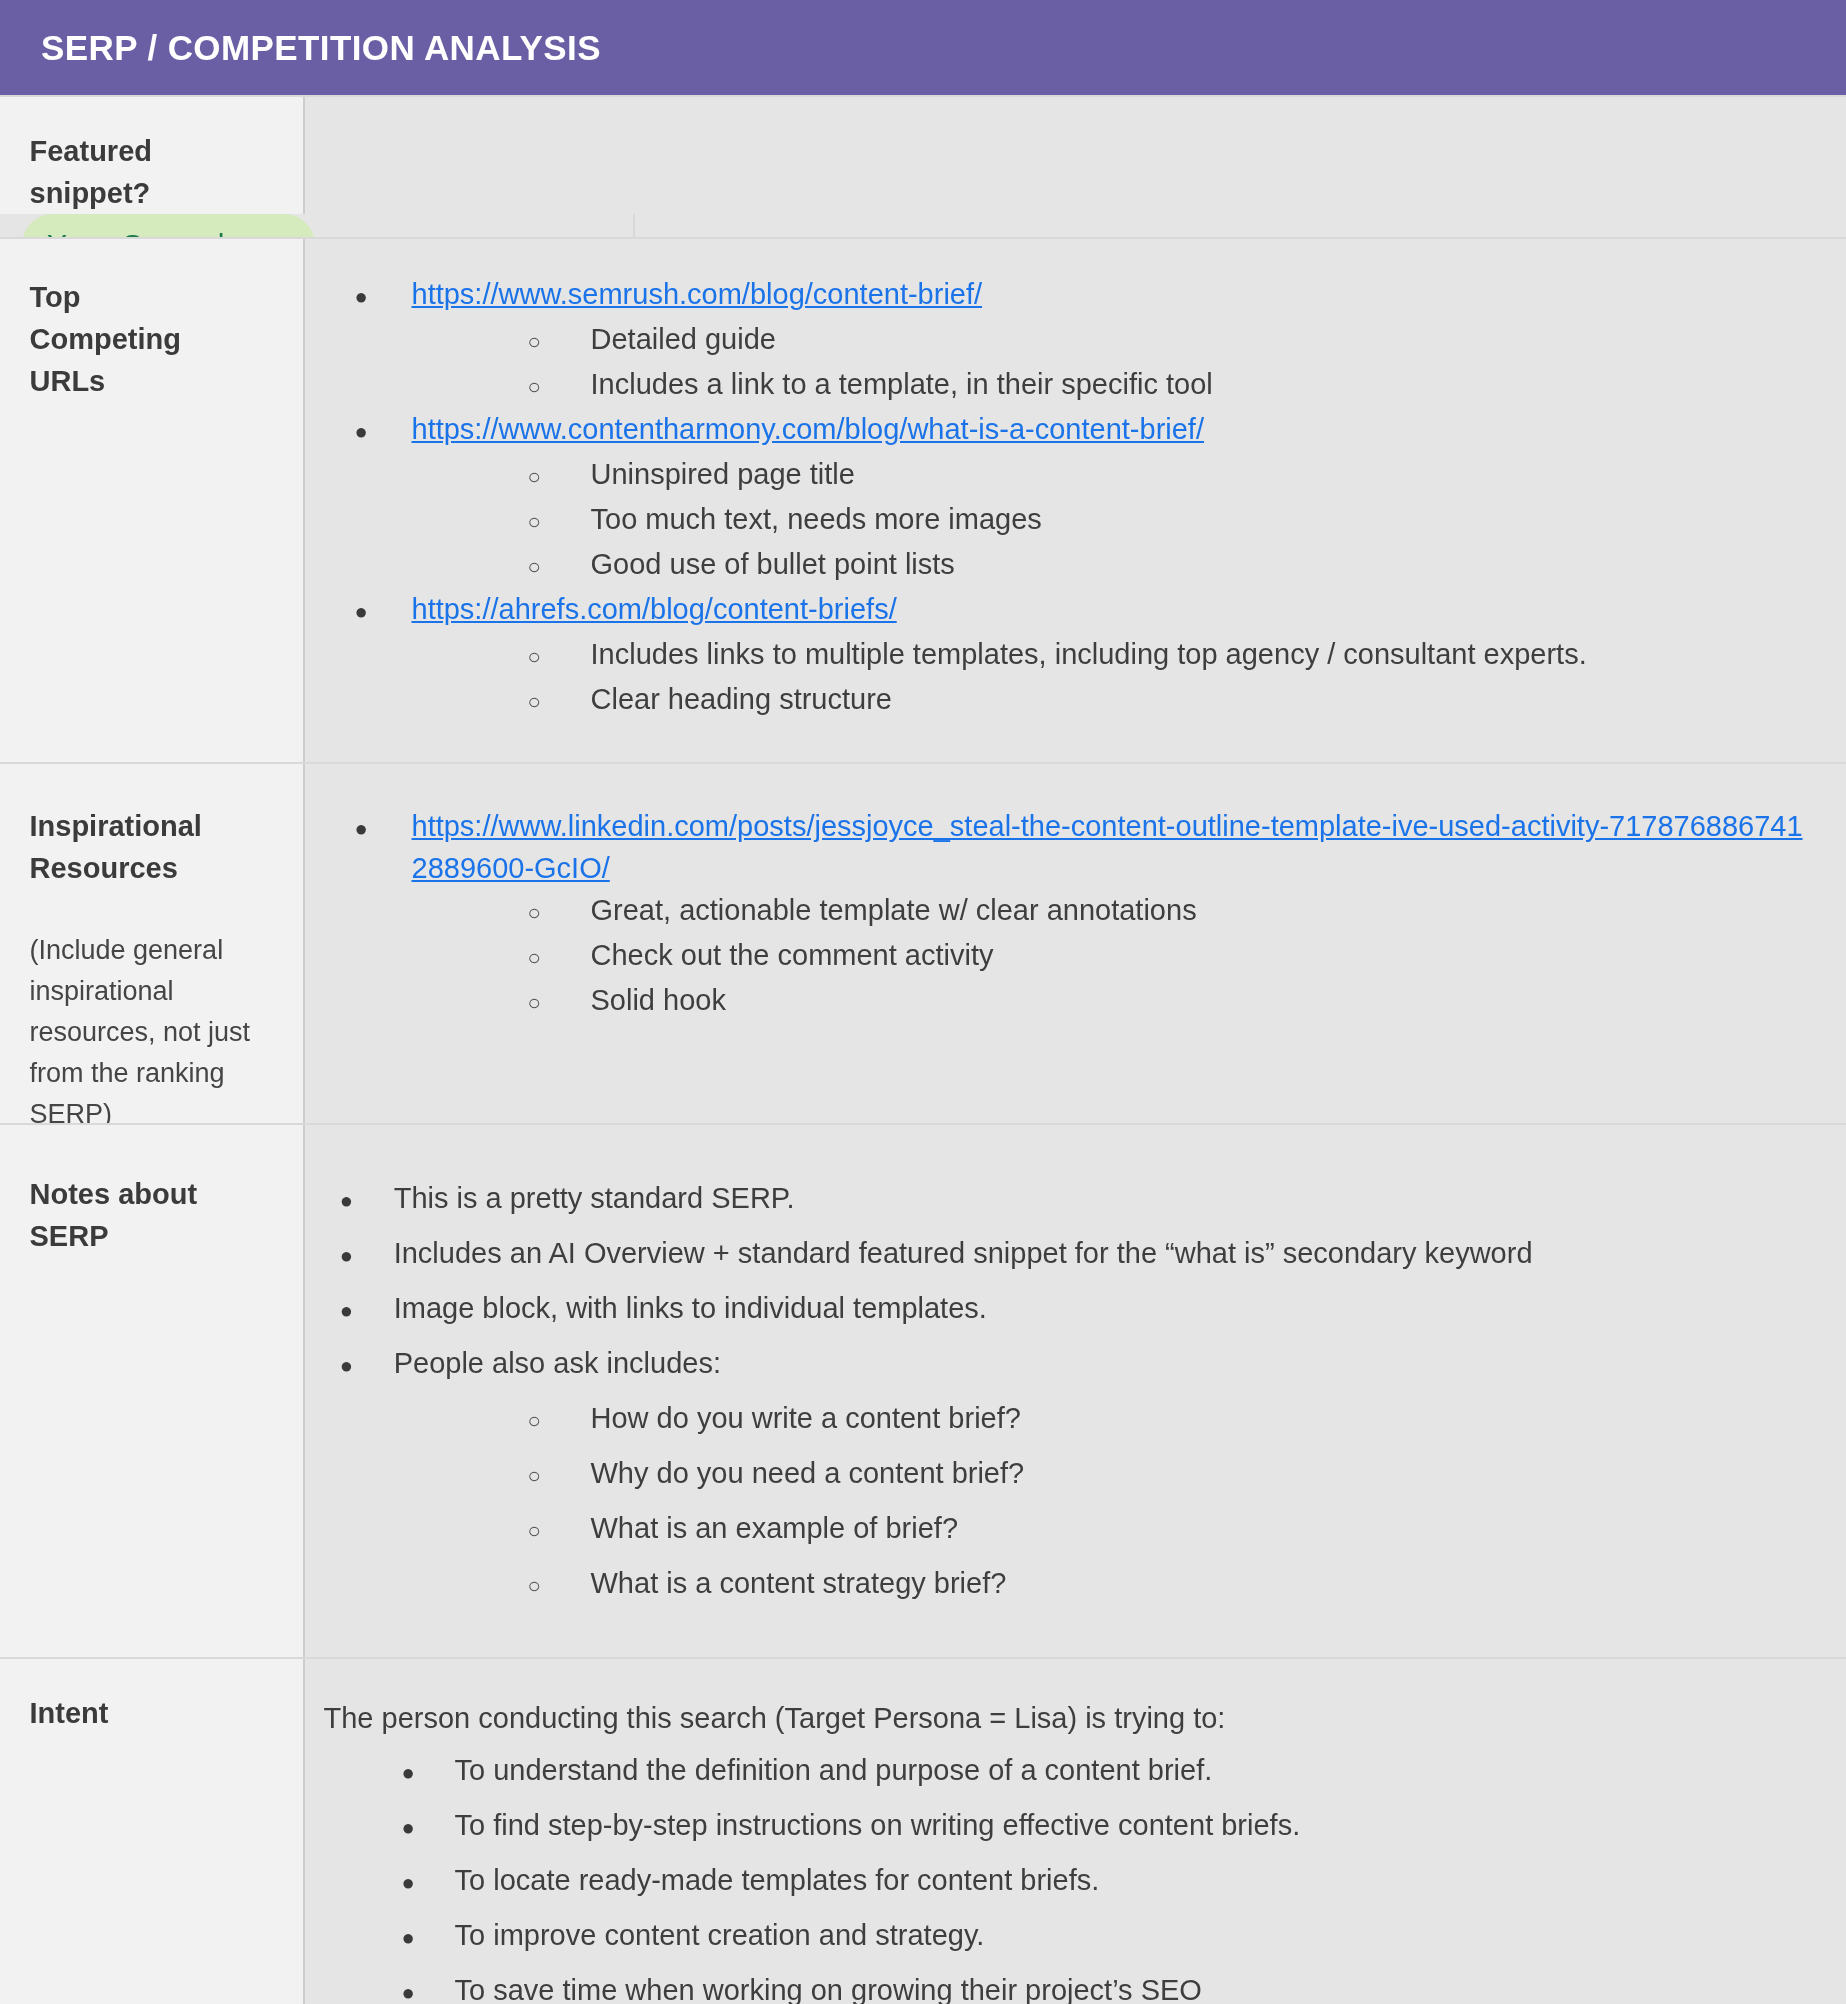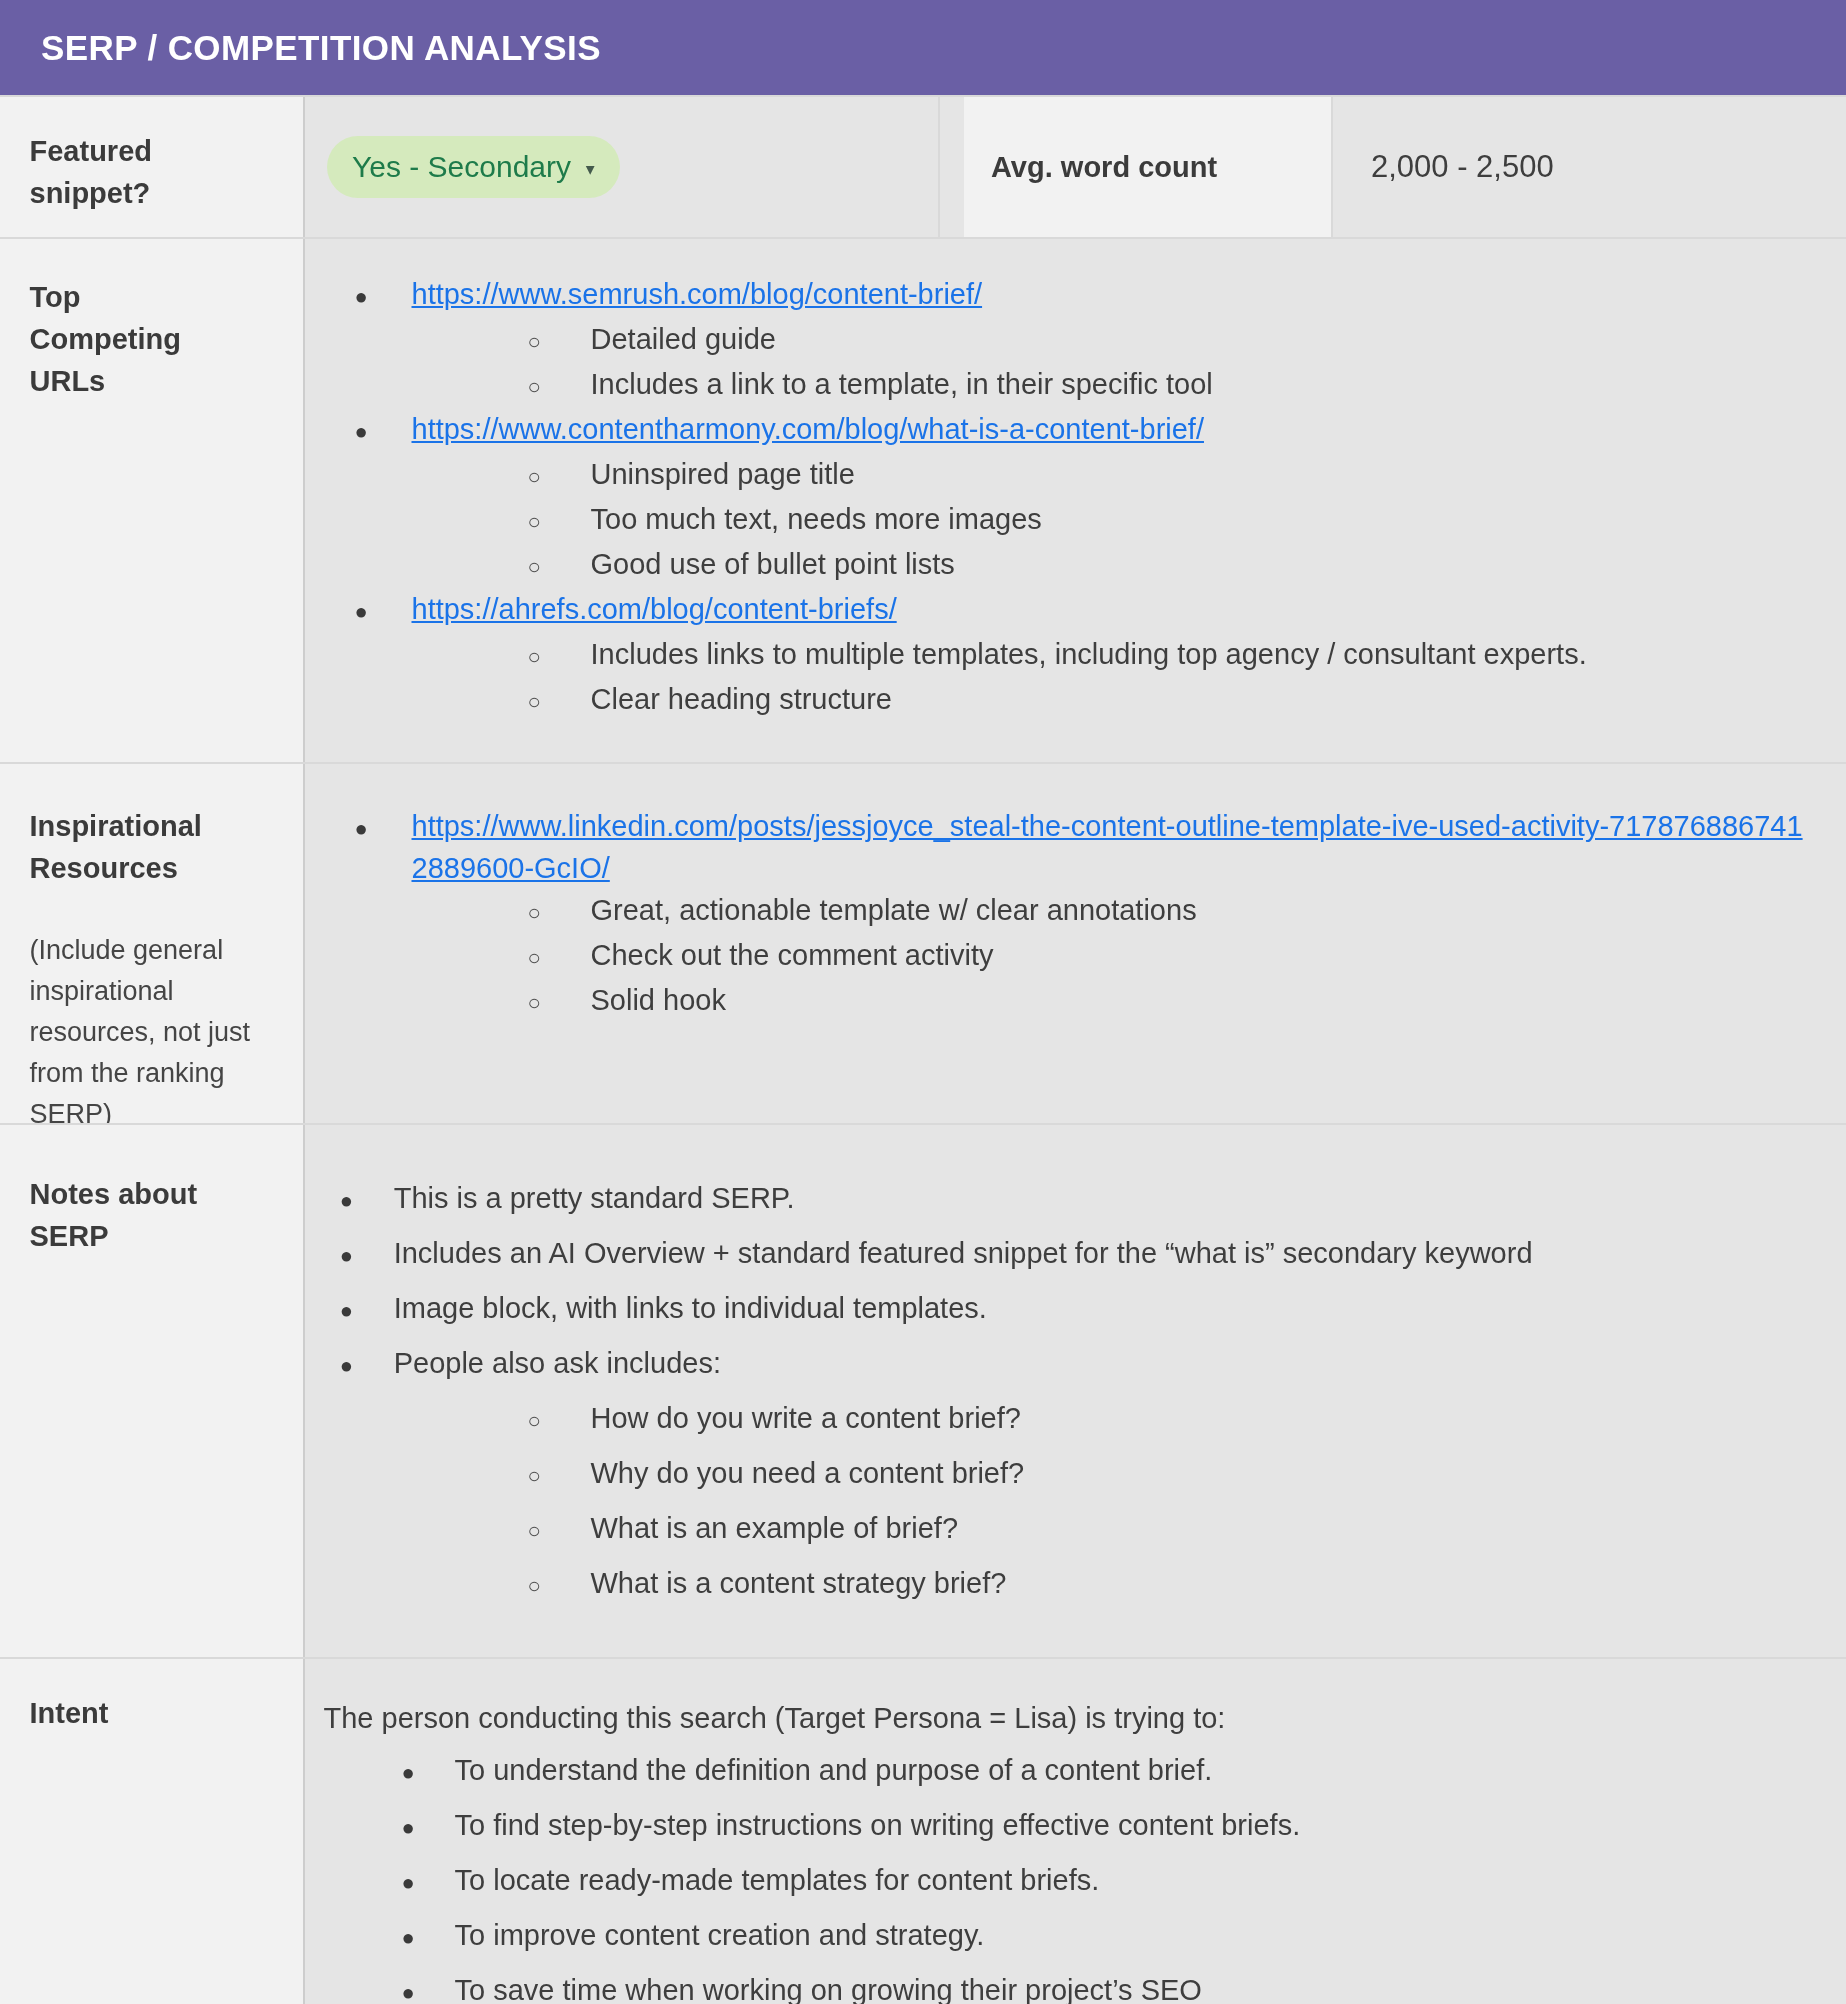--- a/index.html
+++ b/index.html
@@ -9,21 +9,21 @@
 
   
   .hdr {
     height: 95px; background: #6a5fa5; color: #ffffff;
     display: flex; align-items: center; padding-left: 41px;
     font-size: 35px; font-weight: bold; letter-spacing: 0.4px;
   }
 
   
   .row { display: flex; border-top: 2.2px solid #d9d9d9; width: 1846px; overflow: hidden; }
-  .r1 { height: 142px; }
+  .r1 { height: 142px; flex-direction: column; }
   .r2 { height: 525px; }
   .r3 { height: 361px; }
   .r4 { height: 534px; }
   .r5 { height: 348px; }
 
   .label-cell {
     width: 305px; flex-shrink: 0; background: #f2f2f2;
     border-right: 2.2px solid #cdcdcd;
     padding: 33px 22px 0 29.5px;
     font-size: 29px; font-weight: bold; line-height: 42px; color: #3b3b3b;

